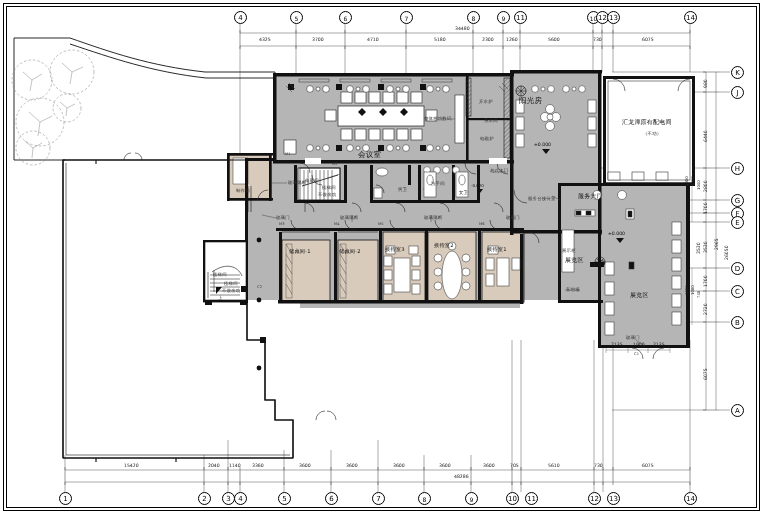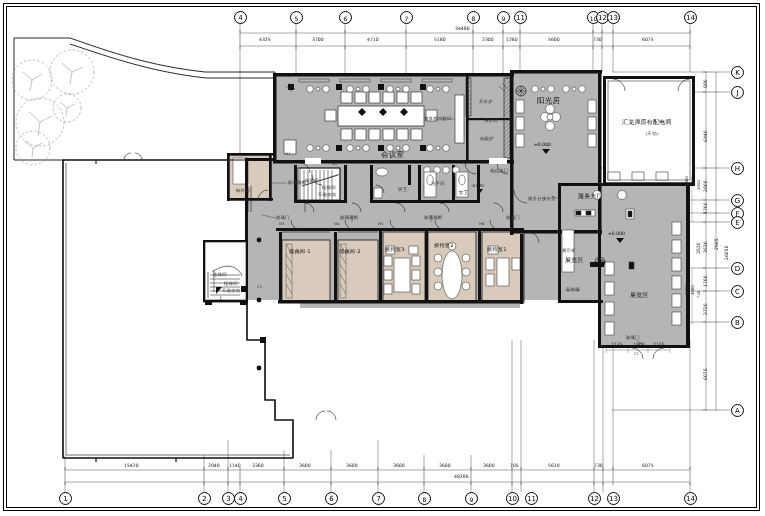--- a/index.html
+++ b/index.html
@@ -722,22 +722,22 @@
   <div class="dimv" style="left:696px;top:254px;">3530</div>
   <div class="dimv" style="left:724px;top:260px;">26050</div>
 
   <div class="dimv" style="left:684px;top:186px;font-size:3.8px;">1000</div>
   <div class="dimv" style="left:690px;top:186px;font-size:3.8px;">1000</div>
   <div class="dimv" style="left:696px;top:190px;font-size:3.8px;">1040</div>
   <div class="dimv" style="left:684px;top:295px;font-size:3.8px;">1000</div>
   <div class="dimv" style="left:690px;top:295px;font-size:3.8px;">1000</div>
   <div class="dimv" style="left:696px;top:298px;font-size:3.8px;">740</div>
 
-  <div class="rl big" style="left:381px;top:150px;text-align:center;">会议室</div>
-  <div class="rl big" style="left:537px;top:96px;">阳光房</div>
+  <div class="rl big" style="left:358px;top:150px;text-align:center;">会议室</div>
+  <div class="rl big" style="left:519px;top:96px;">阳光房</div>
   <div class="rl" style="left:578px;top:192px;">服务大厅</div>
   <div class="rl" style="left:565px;top:256px;">展览区</div>
   <div class="rl" style="left:630px;top:291px;">展览区</div>
 
   <div class="rl mid" style="left:487px;top:246px;">接待室1</div>
   <div class="rl mid" style="left:434px;top:242px;">接待室2</div>
   <div class="rl mid" style="left:385px;top:246px;">接待室3</div>
   <div class="rl mid" style="left:339px;top:248px;">储藏间-2</div>
   <div class="rl mid" style="left:289px;top:248px;">储藏间-1</div>
   <div class="rl tiny" style="left:305px;top:178px;">储藏间</div>

